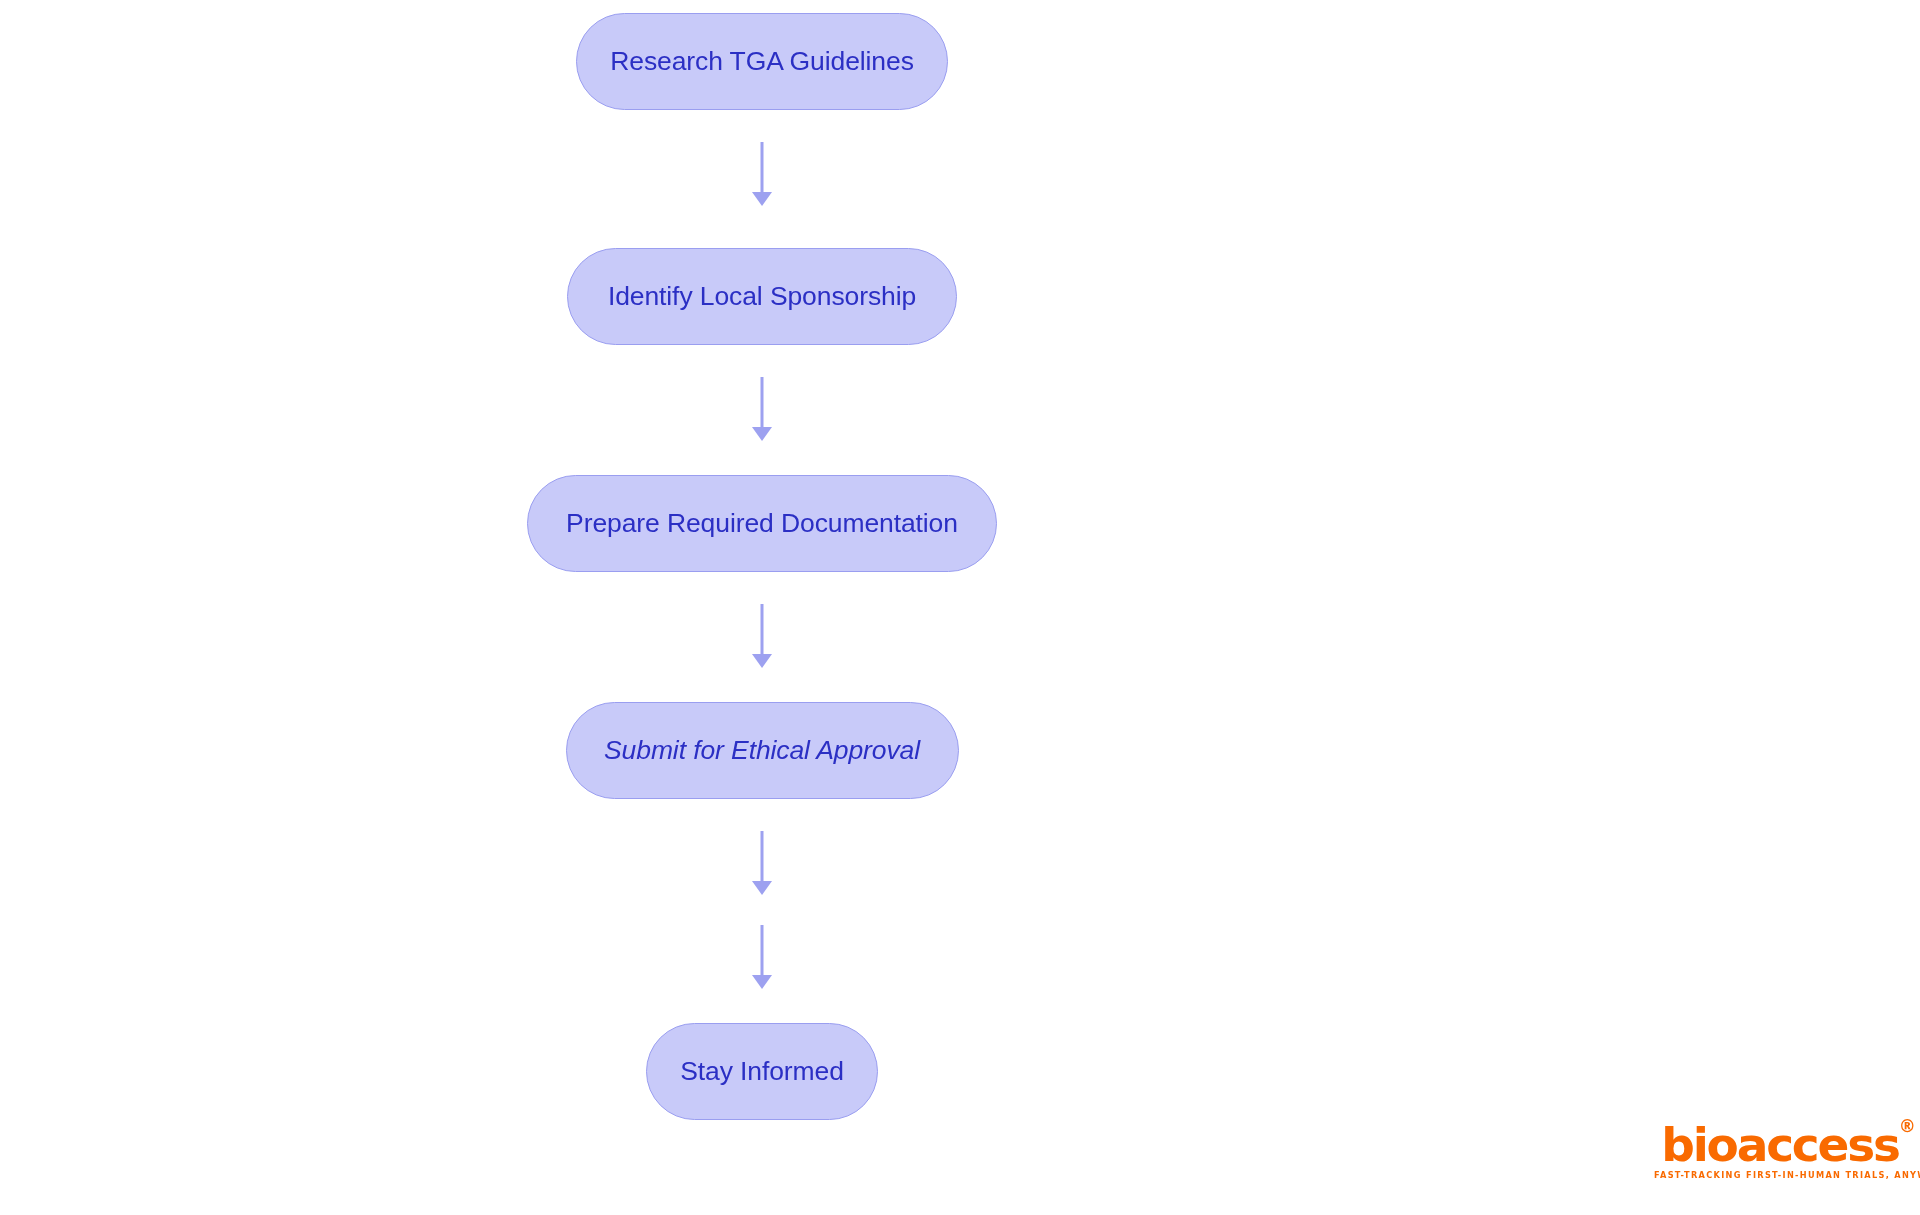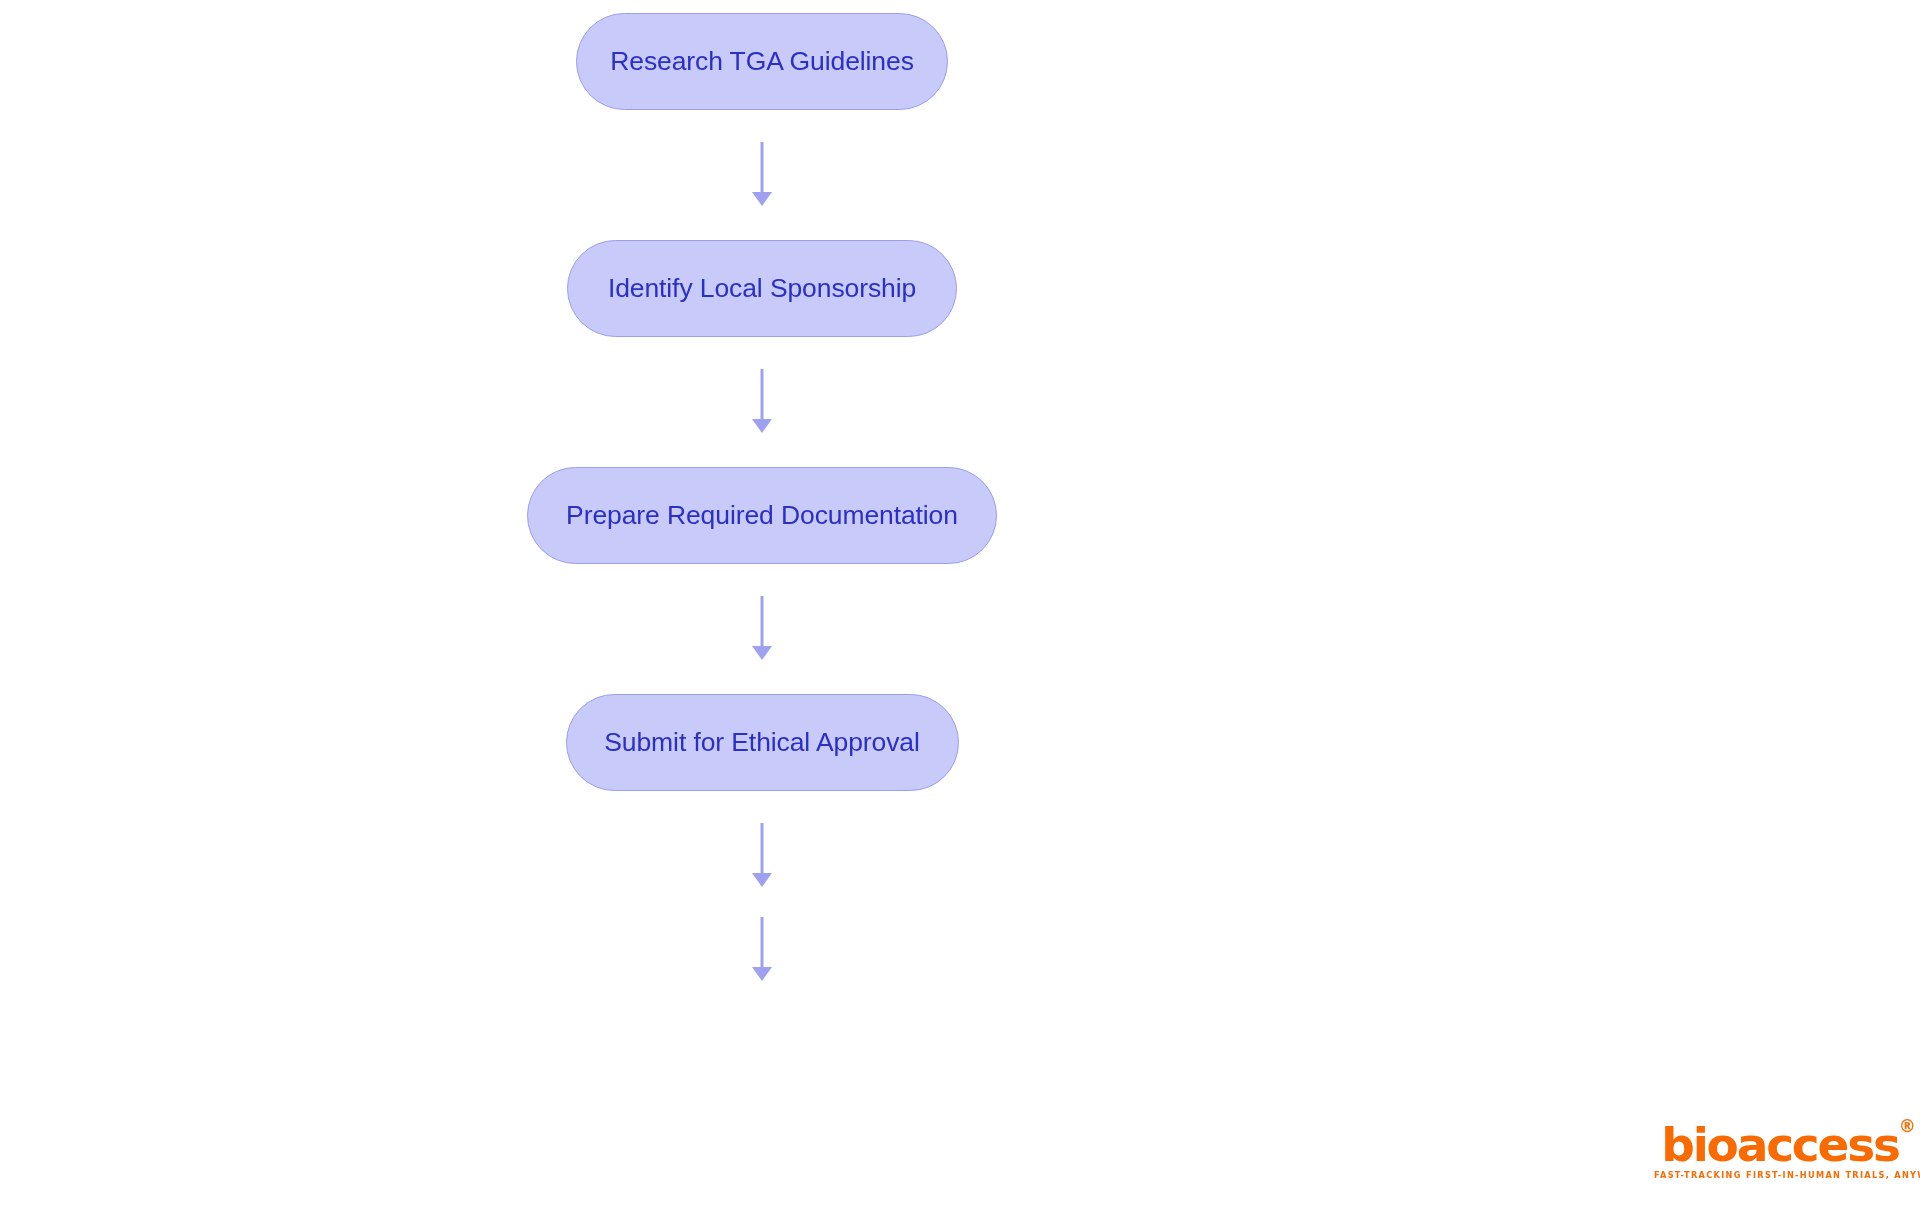--- a/index.html
+++ b/index.html
@@ -145,53 +145,56 @@
 
     <div class="flow-node node-w-1" style="width: 372px;">
       <span class="flow-node-label">Research TGA Guidelines</span>
     </div>
 
     <div class="flow-connector">
       <span class="conn-line"></span>
       <span class="conn-head"></span>
     </div>
 
-    <div class="flow-node node-w-2" style="width: 390px;">
+    <div class="flow-node node-w-2" style="width: 390px; margin-top: 8px;">
       <span class="flow-node-label">Identify Local Sponsorship</span>
     </div>
 
     <div class="flow-connector">
       <span class="conn-line"></span>
       <span class="conn-head"></span>
     </div>
 
     <div class="flow-node node-w-3" style="width: 470px;">
       <span class="flow-node-label">Prepare Required Documentation</span>
     </div>
 
     <div class="flow-connector">
       <span class="conn-line"></span>
       <span class="conn-head"></span>
     </div>
 
-    <div class="flow-node node-w-4" style="width: 393px;">
+    <div class="flow-node node-w-4" style="width: 393px; font-style: italic;">
       <span class="flow-node-label">Submit for Ethical Approval</span>
     </div>
 
     <div class="flow-connector">
       <span class="conn-line"></span>
       <span class="conn-head"></span>
     </div>
 
 
     <div class="flow-connector">
       <span class="conn-line"></span>
       <span class="conn-head"></span>
     </div>
 
+    <div class="flow-node node-w-6" style="width: 232px;">
+      <span class="flow-node-label">Stay Informed</span>
+    </div>
 
   </div>
 
   <div class="brand-logo">
     <div class="brand-wordmark"><span>bioaccess</span><span class="brand-reg">®</span></div>
     <div class="brand-tagline">FAST-TRACKING FIRST-IN-HUMAN TRIALS, ANYWHERE</div>
   </div>
 
 </div>
 

